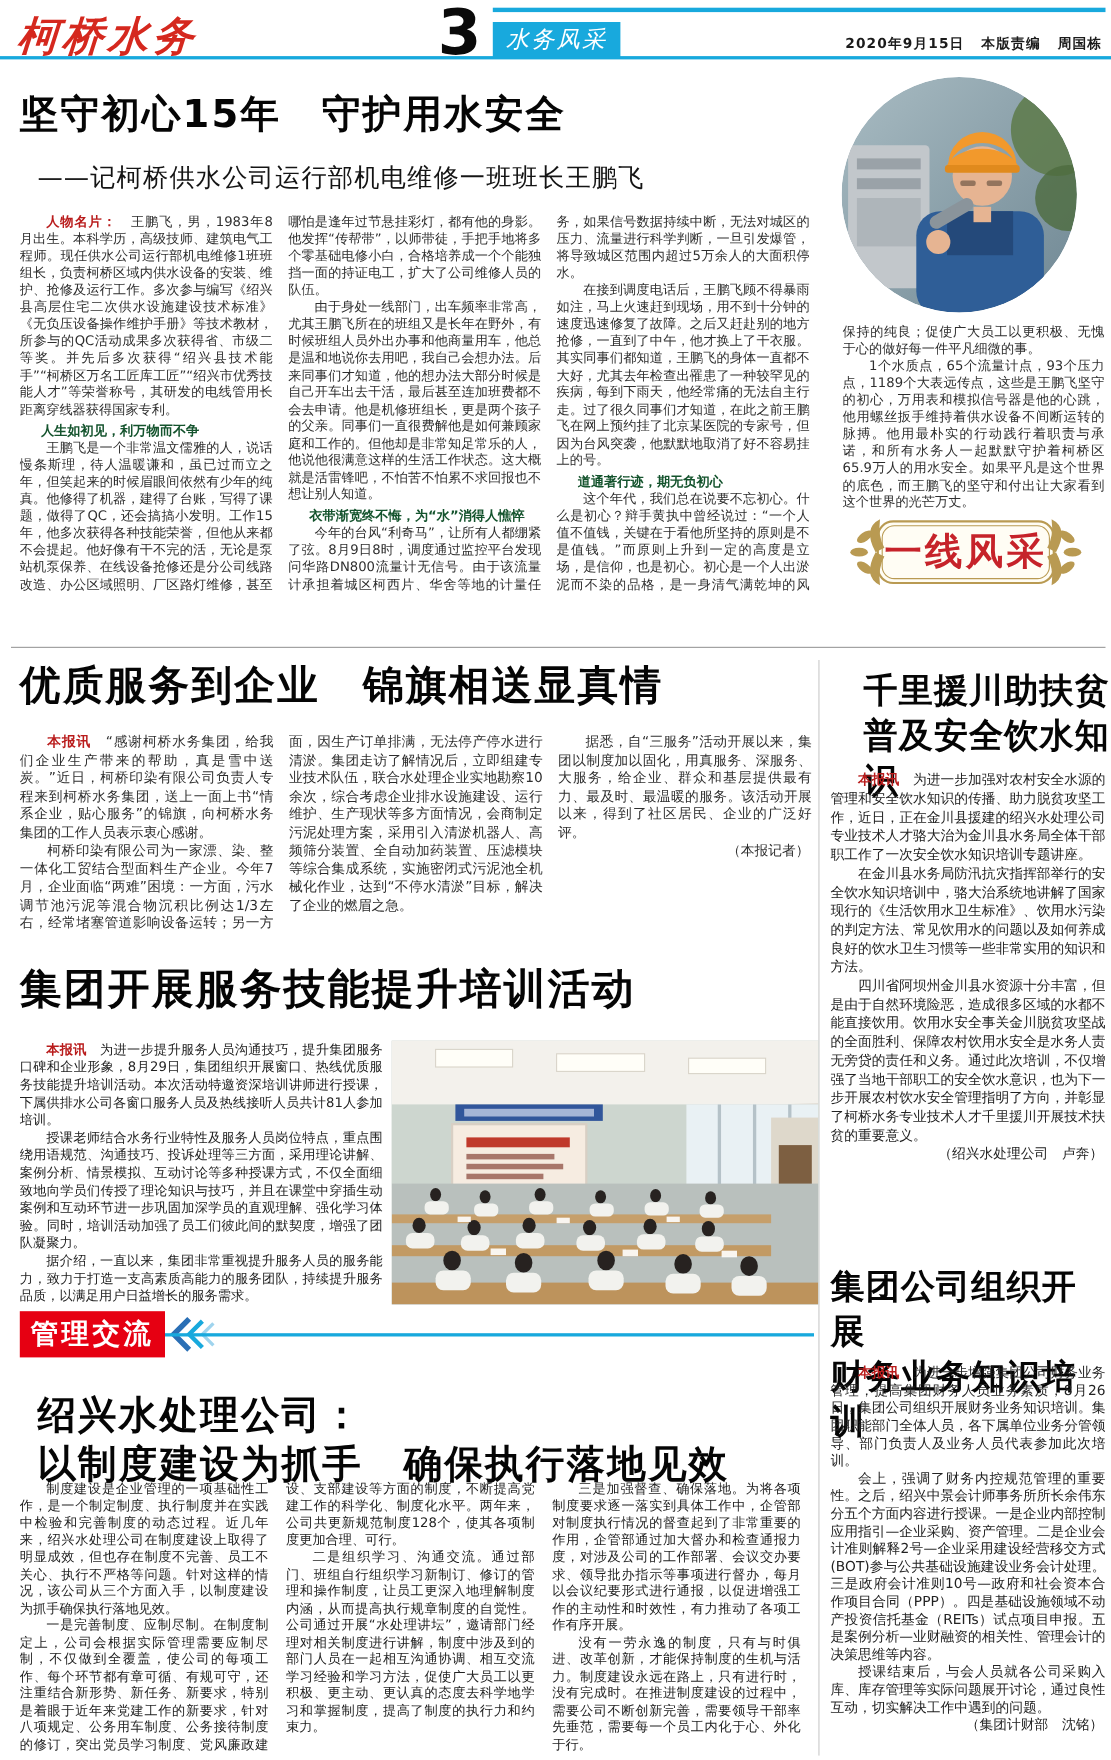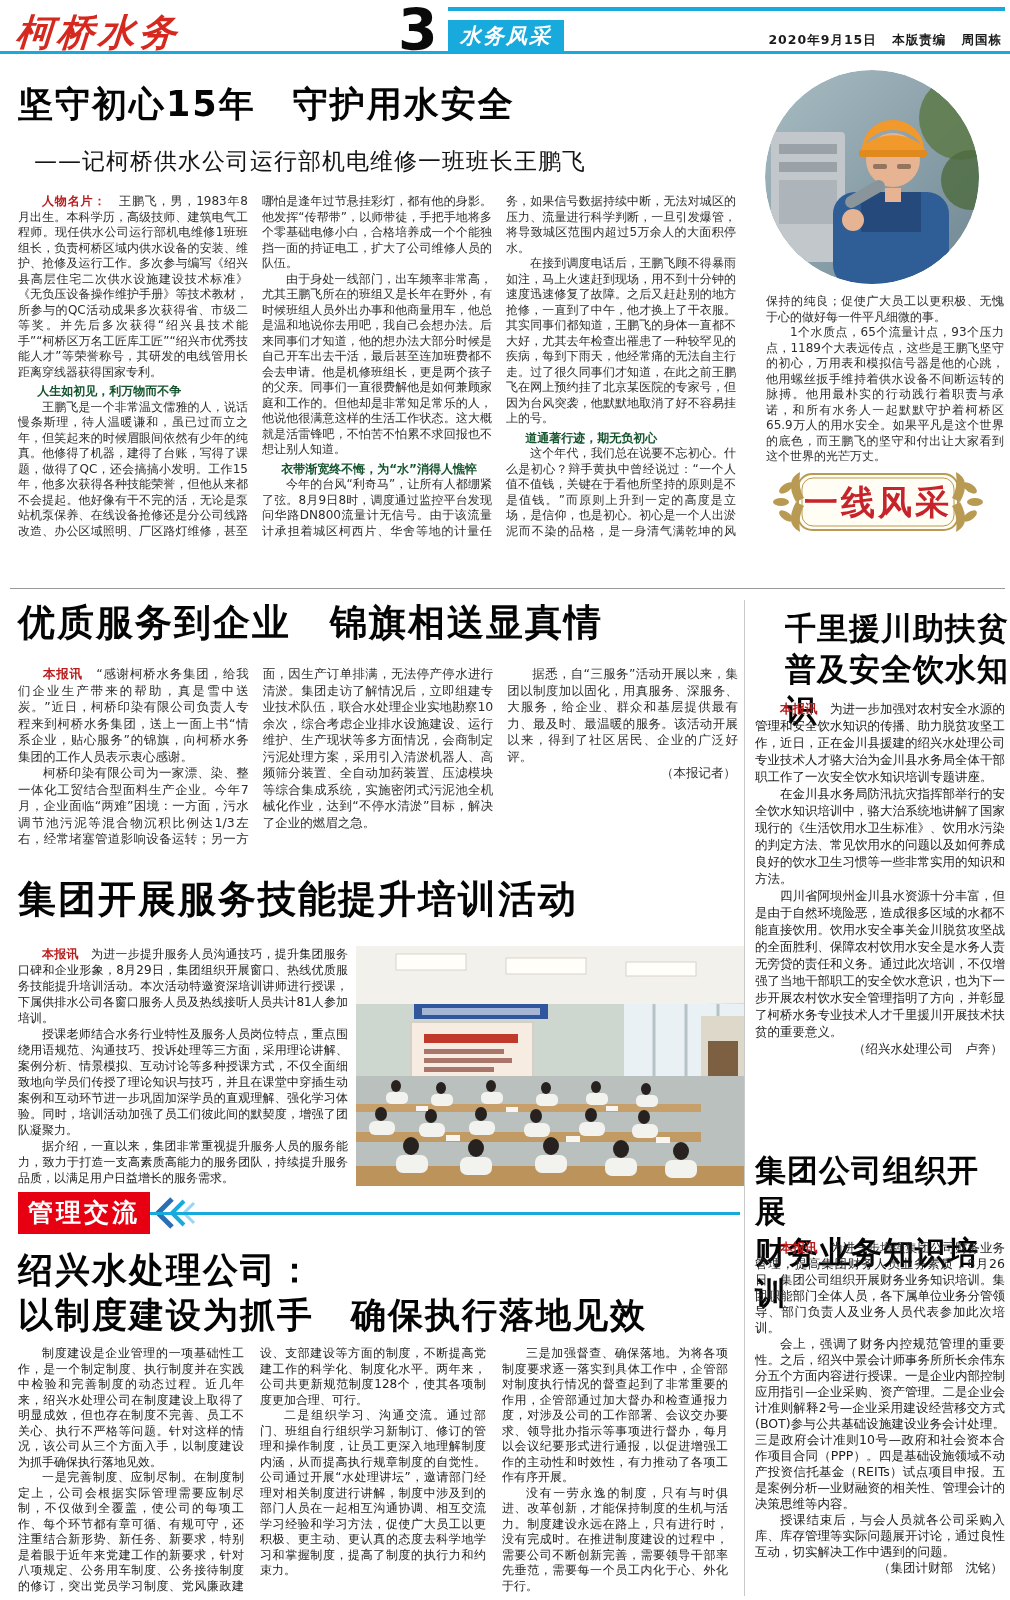--- a/index.html
+++ b/index.html
@@ -4,21 +4,21 @@
 <style>
   html,body{margin:0;padding:0;background:#e9e9e9;}
   .page{position:relative;width:1010px;height:1600px;margin:0 auto;background:#ffffff;
         font-family:"DejaVu Sans","Liberation Sans",sans-serif;color:#222;overflow:hidden;}
   .abs{position:absolute;}
   
   .masthead{left:16px;top:8px;font-family:"DejaVu Serif","Liberation Serif",serif;
             font-style:italic;font-weight:bold;font-size:37px;color:#d5281e;letter-spacing:4px;transform:skewX(-4deg);}
   .pageno{left:398px;top:2px;font-size:57px;font-weight:900;color:#0a0a0a;line-height:56px;}
   .section-badge{left:448px;top:20px;width:116px;height:33px;background:#18a9dd;color:#fff;
-            font-style:italic;font-weight:bold;font-size:21px;text-align:center;line-height:33px;letter-spacing:2px;}
+            font-style:italic;font-weight:normal;font-size:21px;text-align:center;line-height:33px;letter-spacing:2px;}
   .topline{left:448px;top:7px;width:557px;height:4px;background:#18a9dd;}
   .headline-rule{left:0;top:51px;width:1010px;height:3px;background:#18a9dd;}
   .dateline{right:8px;top:32px;font-size:12.5px;font-weight:bold;color:#1b1b1b;letter-spacing:1px;}
   .dateline span{margin-left:10px;}
   
   .h1-main{left:18px;top:74px;width:730px;font-size:35px;font-weight:900;color:#050505;letter-spacing:2px;line-height:60px;}
   .h1-sub{left:34px;top:146px;width:700px;font-size:23px;color:#141414;letter-spacing:1px;}
   .portrait{left:765px;top:70px;width:214px;height:214px;border-radius:50%;overflow:hidden;}
   .segA{left:18px;top:194px;width:718px;height:360px;overflow:hidden;
         column-count:3;column-gap:14px;column-fill:auto;}
@@ -259,21 +259,21 @@
   <div class="abs mgmt-badge">管理交流</div>
   <div class="abs mgmt-chevrons">
     <svg width="46" height="34" viewBox="0 0 46 34">
       <polyline points="18,3 4,17 18,31" fill="none" stroke="#2a6fb5" stroke-width="5"></polyline>
       <polyline points="30,5 18,17 30,29" fill="none" stroke="#18a9dd" stroke-width="4"></polyline>
       <polyline points="40,7 30,17 40,27" fill="none" stroke="#9fd4ee" stroke-width="3"></polyline>
     </svg>
   </div>
   <div class="abs mgmt-line"></div>
 
-  <h2 class="abs h2-bottom" style="margin:0;font-family:Liberation Serif, serif;">
+  <h2 class="abs h2-bottom" style="margin:16px;font-family:Liberation Serif, serif;">
     <div>绍兴水处理公司：</div>
     <div>以制度建设为抓手　确保执行落地见效</div>
   </h2>
   <div class="abs bottom-body">
       <p class="para p">制度建设是企业管理的一项基础性工作，是一个制定制度、执行制度并在实践中检验和完善制度的动态过程。近几年来，绍兴水处理公司在制度建设上取得了明显成效，但也存在制度不完善、员工不关心、执行不严格等问题。针对这样的情况，该公司从三个方面入手，以制度建设为抓手确保执行落地见效。</p>
       <p class="para p">一是完善制度、应制尽制。在制度制定上，公司会根据实际管理需要应制尽制，不仅做到全覆盖，使公司的每项工作、每个环节都有章可循、有规可守，还注重结合新形势、新任务、新要求，特别是着眼于近年来党建工作的新要求，针对八项规定、公务用车制度、公务接待制度的修订，突出党员学习制度、党风廉政建设、支部建设等方面的制度，不断提高党建工作的科学化、制度化水平。两年来，公司共更新规范制度128个，使其各项制度更加合理、可行。</p>
       <p class="para p">二是组织学习、沟通交流。通过部门、班组自行组织学习新制订、修订的管理和操作制度，让员工更深入地理解制度内涵，从而提高执行规章制度的自觉性。公司通过开展“水处理讲坛”，邀请部门经理对相关制度进行讲解，制度中涉及到的部门人员在一起相互沟通协调、相互交流学习经验和学习方法，促使广大员工以更积极、更主动、更认真的态度去科学地学习和掌握制度，提高了制度的执行力和约束力。</p>
       <p class="para p">三是加强督查、确保落地。为将各项制度要求逐一落实到具体工作中，企管部对制度执行情况的督查起到了非常重要的作用，企管部通过加大督办和检查通报力度，对涉及公司的工作部署、会议交办要求、领导批办指示等事项进行督办，每月以会议纪要形式进行通报，以促进增强工作的主动性和时效性，有力推动了各项工作有序开展。</p>
       <p class="para p">没有一劳永逸的制度，只有与时俱进、改革创新，才能保持制度的生机与活力。制度建设永远在路上，只有进行时，没有完成时。在推进制度建设的过程中，需要公司不断创新完善，需要领导干部率先垂范，需要每一个员工内化于心、外化于行。</p>
     </div>

